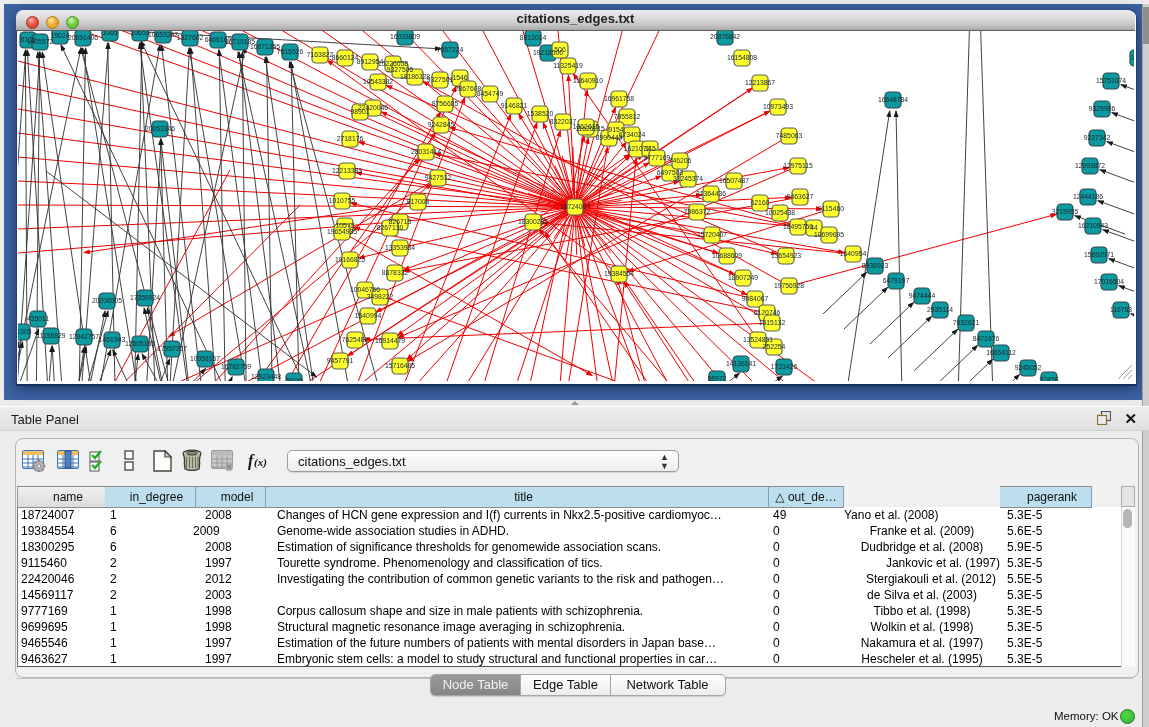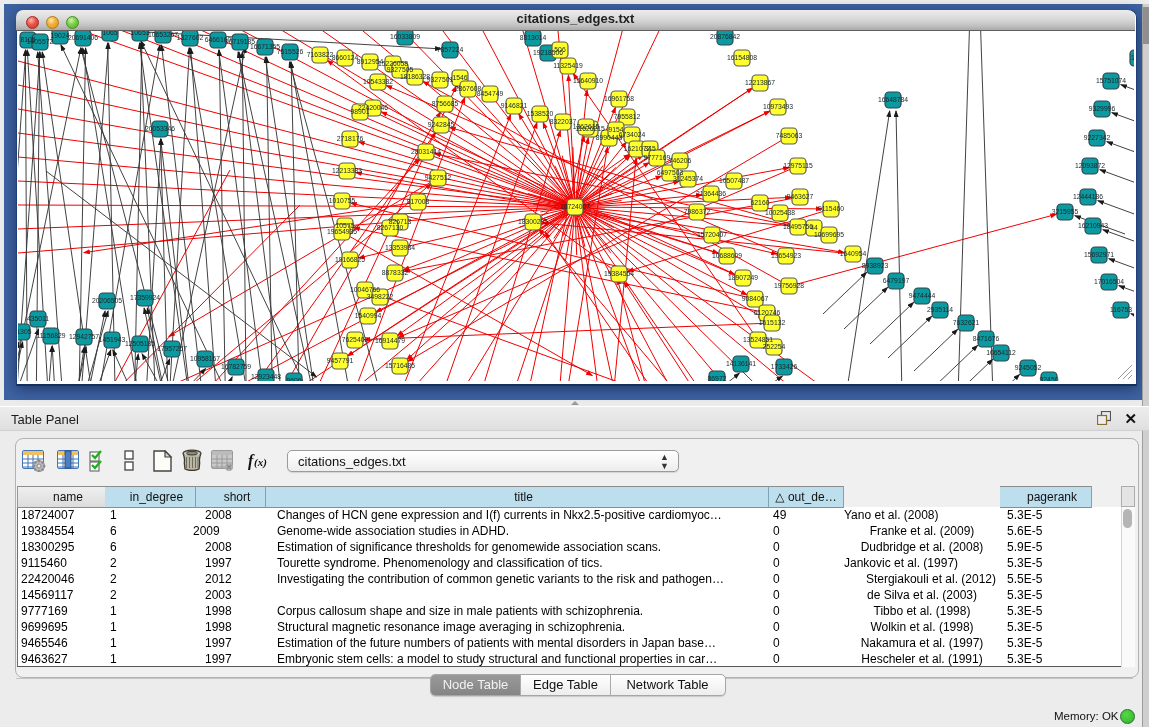--- a/index.html
+++ b/index.html
@@ -679,21 +679,21 @@
     <text x="6" y="16" font-family="Liberation Serif, serif" font-style="italic" font-weight="bold" font-size="11" fill="#111">(x)</text>
   </svg>
 <div id="combo">
     <span>citations_edges.txt</span>
     <div class="ar">▲<br>▼</div>
   </div>
 <div id="tblbg"></div>
 <div id="thead">
     <div class="hc hg" style="left:17px;width:87px">name</div>
     <div class="hc hb" style="left:105px;width:90px">in_degree</div>
-    <div class="hc hb" style="left:196px;width:69px">short</div>
+    <div class="hc hb" style="left:196px;width:69px">model</div>
     <div class="hc hb" style="left:266px;width:502px">title</div>
     <div class="hc hb" style="text-indent:0;left:769px;width:74px">△ out_de…</div>
     <div class="hc hb" style="left:1000px;width:91px">pagerank</div>
   </div>
 <div id="tbody">
     <div class="row" style="top:507px">
       <div class="c" style="left:17px;width:84px;padding-left:4px">18724007</div>
       <div class="c" style="left:105px;width:86px;padding-left:5px">1</div>
       <div class="c" style="left:196px;width:61px;padding-left:9px">2008</div>
       <div class="c" style="left:266px;width:492px;padding-left:11px">Changes of HCN gene expression and I(f) currents in Nkx2.5-positive cardiomyoc…</div>
@@ -718,21 +718,21 @@
       <div class="c" style="left:769px;width:71px;padding-left:4px">0</div>
       <div class="c" style="left:844px;width:156px;text-align:center">Dudbridge et al. (2008)</div>
       <div class="c" style="left:1000px;width:85px;padding-left:7px">5.9E-5</div>
     </div>
     <div class="row" style="top:555px">
       <div class="c" style="left:17px;width:84px;padding-left:4px">9115460</div>
       <div class="c" style="left:105px;width:86px;padding-left:5px">2</div>
       <div class="c" style="left:196px;width:61px;padding-left:9px">1997</div>
       <div class="c" style="left:266px;width:492px;padding-left:11px">Tourette syndrome. Phenomenology and classification of tics.</div>
       <div class="c" style="left:769px;width:71px;padding-left:4px">0</div>
-      <div class="c" style="left:844px;width:156px;text-align:left">Jankovic et al. (1997)</div>
+      <div class="c" style="left:844px;width:156px;text-align:right">Jankovic et al. (1997)</div>
       <div class="c" style="left:1000px;width:85px;padding-left:7px">5.3E-5</div>
     </div>
     <div class="row" style="top:571px">
       <div class="c" style="left:17px;width:84px;padding-left:4px">22420046</div>
       <div class="c" style="left:105px;width:86px;padding-left:5px">2</div>
       <div class="c" style="left:196px;width:61px;padding-left:9px">2012</div>
       <div class="c" style="left:266px;width:492px;padding-left:11px">Investigating the contribution of common genetic variants to the risk and pathogen…</div>
       <div class="c" style="left:769px;width:71px;padding-left:4px">0</div>
       <div class="c" style="left:840px;width:156px;text-align:right">Stergiakouli et al. (2012)</div>
       <div class="c" style="left:1000px;width:85px;padding-left:7px">5.5E-5</div>
@@ -771,21 +771,21 @@
       <div class="c" style="left:769px;width:71px;padding-left:4px">0</div>
       <div class="c" style="left:844px;width:156px;text-align:center">Nakamura et al. (1997)</div>
       <div class="c" style="left:1000px;width:85px;padding-left:7px">5.3E-5</div>
     </div>
     <div class="row" style="top:651px">
       <div class="c" style="left:17px;width:84px;padding-left:4px">9463627</div>
       <div class="c" style="left:105px;width:86px;padding-left:5px">1</div>
       <div class="c" style="left:196px;width:61px;padding-left:9px">1997</div>
       <div class="c" style="left:266px;width:492px;padding-left:11px">Embryonic stem cells: a model to study structural and functional properties in car…</div>
       <div class="c" style="left:769px;width:71px;padding-left:4px">0</div>
-      <div class="c" style="left:844px;width:156px;text-align:center">Hescheler et al. (1991)</div>
+      <div class="c" style="left:844px;width:156px;text-align:center">Hescheler et al. (1995)</div>
       <div class="c" style="left:1000px;width:85px;padding-left:7px">5.3E-5</div>
     </div>
   </div>
 <div id="vsb"></div>
 <div id="vsbthumb"></div>
 <div id="hcorner"></div>
 <div id="tabline"></div>
 <div id="tabs">
     <div class="tab" id="tab1">Node Table</div>
     <div class="tab" id="tab2">Edge Table</div>

